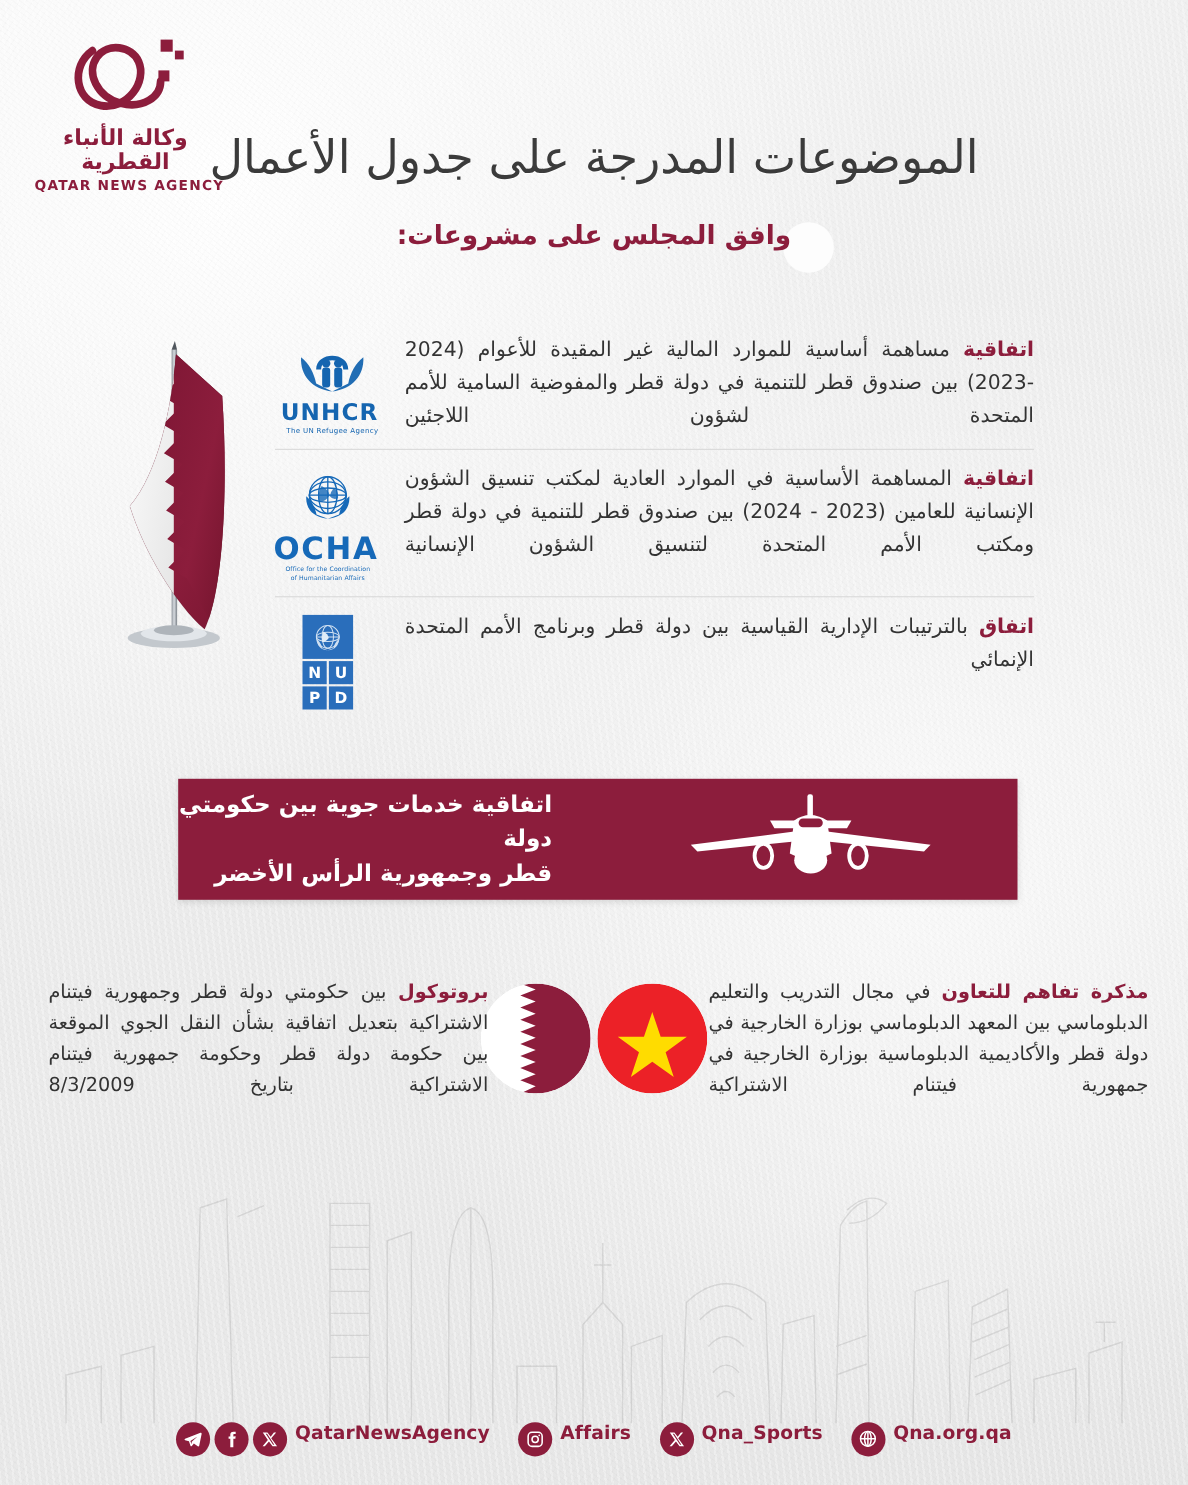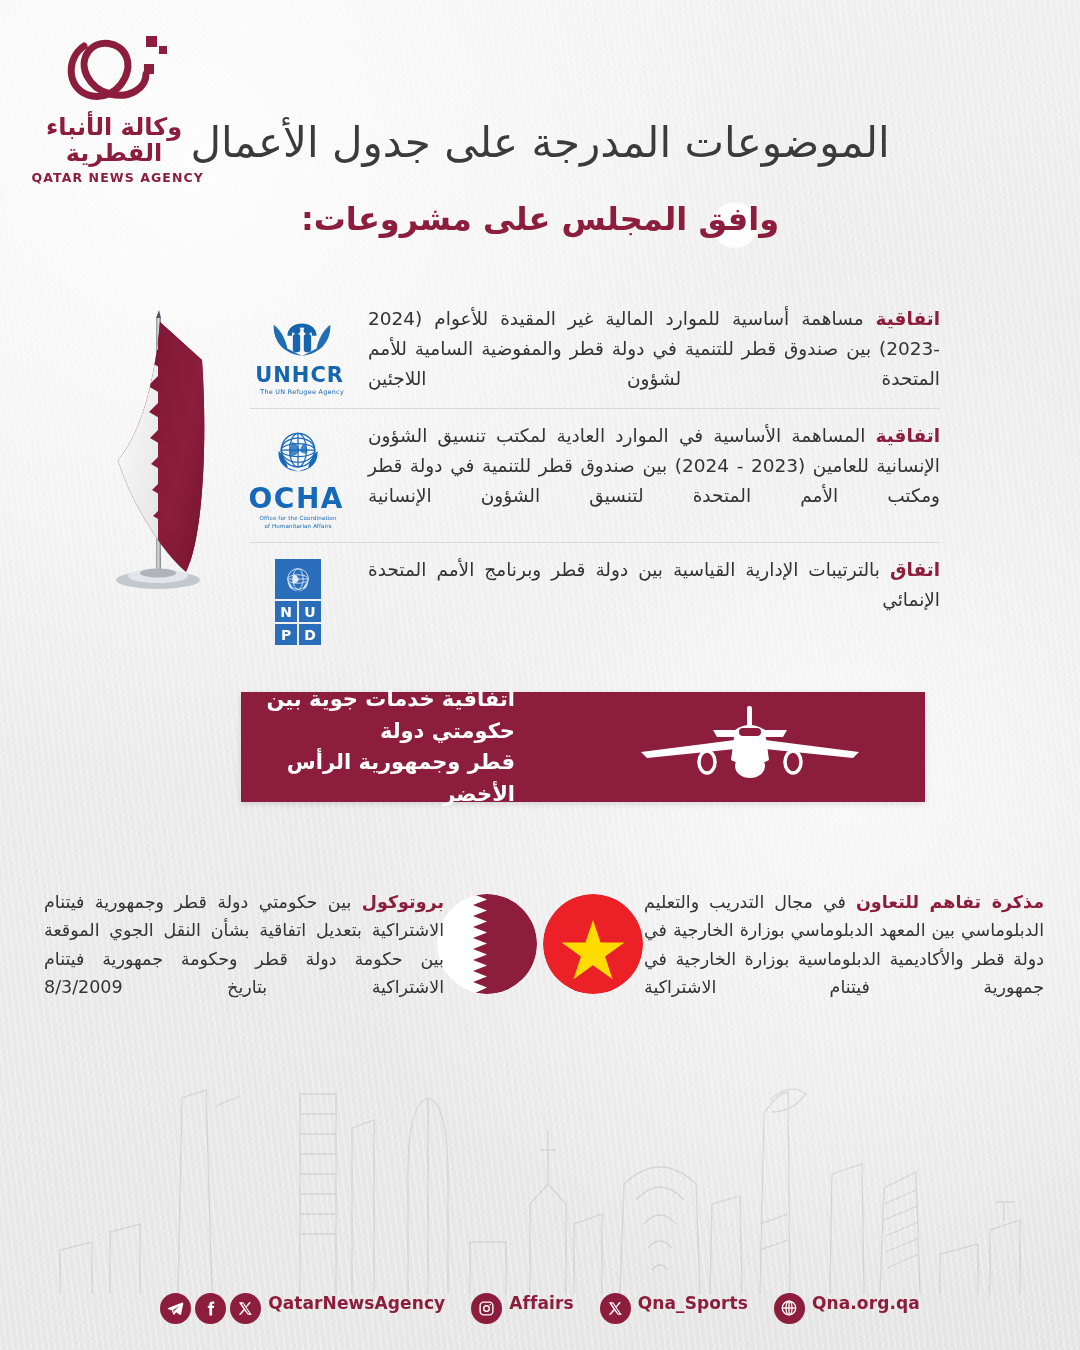--- a/index.html
+++ b/index.html
@@ -21,35 +21,35 @@
     position:absolute;inset:0;pointer-events:none;opacity:.55;
     background-image:
       repeating-linear-gradient(37deg, rgba(0,0,0,.022) 0 1px, rgba(255,255,255,0) 1px 4px),
       repeating-linear-gradient(123deg, rgba(0,0,0,.018) 0 1px, rgba(255,255,255,0) 1px 5px),
       repeating-linear-gradient(83deg, rgba(255,255,255,.5) 0 2px, rgba(255,255,255,0) 2px 6px);
   }
 
   
   .logo-wrap{position:absolute;top:26px;left:24px;width:180px;text-align:center;}
   .logo-mark{width:120px;height:86px;margin:0 auto;display:block;}
-  .logo-ar{font-size:24px;font-weight:700;color:#8C1D3C;letter-spacing:.5px;line-height:1.1;margin-top:2px;}
+  .logo-ar{font-size:20px;font-weight:700;color:#8C1D3C;letter-spacing:.5px;line-height:1.1;margin-top:2px;}
   .logo-en{font-size:12.5px;font-weight:700;color:#8C1D3C;letter-spacing:1.1px;margin-top:3px;text-align:right;}
 
   .title{
     position:absolute;top:118px;right:0;left:0;text-align:center;
     font-size:42px;font-weight:400;color:#3b3b3b;letter-spacing:0;
     text-shadow:0 1px 0 rgba(255,255,255,.8);
   }
   .subtitle-wrap{position:absolute;top:200px;left:0;right:0;text-align:center;height:60px;}
   .sub-circle{
     position:absolute;top:2px;left:50%;margin-left:172px;
     width:46px;height:46px;border-radius:50%;background:#fdfdfd;
     box-shadow:0 0 0 0 rgba(0,0,0,0);
   }
-  .subtitle{position:relative;font-size:32px;font-weight:700;color:#8C1D3C;line-height:1.2;}
+  .subtitle{position:relative;font-size:24px;font-weight:700;color:#8C1D3C;line-height:1.2;}
 
   
   .list{position:absolute;top:292px;right:140px;width:690px;}
   .row{display:flex;flex-direction:row-reverse;align-items:flex-start;gap:22px;padding:10px 0 12px 0;}
   .row + .row{border-top:1px solid #d9d9d9;}
   .row-text{
     flex:1;font-size:18.5px;line-height:1.62;color:#333;text-align:justify;
     text-align-last:justify;direction:rtl;padding-top:2px;
   }
   .row-text .hl{color:#8C1D3C;font-weight:600;}
@@ -71,21 +71,21 @@
   .undp .letters div{
     height:21px;background:#2a6ebb;color:#fff;font-size:14px;font-weight:700;
     display:flex;align-items:center;justify-content:center;line-height:1;
   }
 
   
   .flagpic{position:absolute;top:300px;left:90px;width:170px;height:300px;}
 
   
   .banner{
-    position:absolute;top:692px;right:155px;width:684px;height:110px;
+    position:absolute;top:708px;right:155px;width:763px;height:110px;
     background:#8C1D3C;display:flex;flex-direction:row-reverse;align-items:center;
     box-shadow:0 2px 6px rgba(0,0,0,.12);
   }
   .banner-text{
     color:#fff;font-size:21px;font-weight:700;line-height:1.5;text-align:right;
     padding-right:120px;width:340px;
   }
   .banner-plane{margin-right:60px;}
 
   

